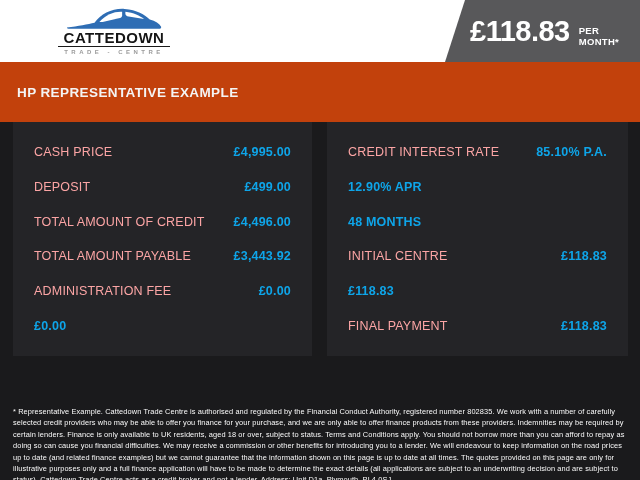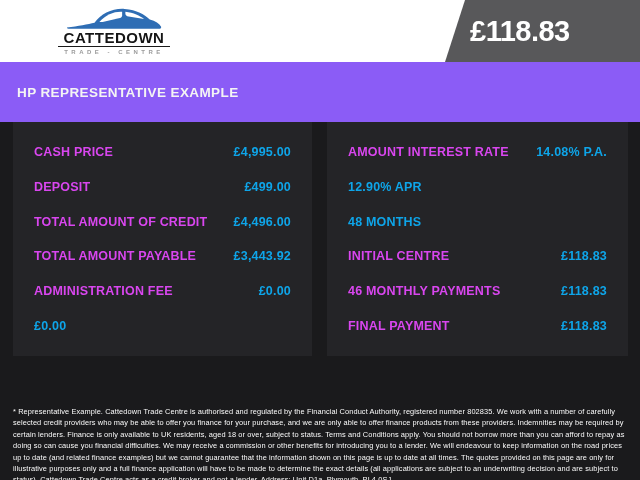--- a/index.html
+++ b/index.html
@@ -73,21 +73,21 @@
     margin-top: 10px;
     letter-spacing: 0.3px;
   }
 
   
   .title-bar {
     height: 60px;
     display: flex;
     align-items: center;
     padding-left: 17px;
-    background: #8b5cf6;
+    background: #c2410c;
   }
   .page-title {
     color: #f4f4f4;
     font-size: 13.5px;
     font-weight: bold;
     letter-spacing: 0.4px;
   }
 
   
   .panels {
@@ -108,23 +108,23 @@
     justify-content: space-between;
   }
   .panel.right { width: 301px; }
   .finance-row {
     display: flex;
     justify-content: space-between;
     align-items: center;
     height: 34px;
   }
   .finance-row .label {
-    color: #d946ef;
+    color: #fca5a5;
     font-size: 12.5px;
-    font-weight: bold;
+    font-weight: normal;
     letter-spacing: 0.2px;
     white-space: nowrap;
   }
   .finance-row .value {
     color: #0ea5e9;
     font-size: 12.5px;
     font-weight: bold;
     letter-spacing: 0.2px;
     white-space: nowrap;
     text-align: right;
@@ -156,20 +156,21 @@
           <path d="M2 29 C 16 27, 28 25, 36 23 C 44 12, 58 5, 73 6 C 88 7, 98 13, 104 19 C 111 21, 116 24, 118 28 L 118 29 C 118 30, 117 30.5, 115 30.5 L 6 30.5 C 3 30.5, 2 30, 2 29 Z" fill="#2e6db4"></path>
           <path d="M42 22 C 50 13, 60 9, 70 9.5 L 70 14 C 70 16, 68 17, 66 17.5 L 46 22 Z" fill="#ffffff"></path>
           <path d="M74 9.5 C 84 10.5, 92 14.5, 97 18.5 L 78 15.5 C 75.5 15, 74 13.5, 74 12 Z" fill="#ffffff"></path>
         </svg>
       </span>
       <span class="brand-name">CATTEDOWN</span>
       <span class="brand-subtitle">TRADE - CENTRE</span>
     </div>
     <div class="price-banner">
       <span class="price-amount">£118.83</span>
+      <span class="price-period">PER MONTH*</span>
     </div>
   </div>
 
   <div class="title-bar">
     <span class="page-title">HP REPRESENTATIVE EXAMPLE</span>
   </div>
 
   <div class="panels">
 
     <div class="panel left">
@@ -193,35 +194,34 @@
         <span class="label">ADMINISTRATION FEE</span>
         <span class="value">£0.00</span>
       </div>
       <div class="finance-row">
         <span class="value">£0.00</span>
       </div>
     </div>
 
     <div class="panel right">
       <div class="finance-row">
-        <span class="label">AMOUNT INTEREST RATE</span>
-        <span class="value">14.08% P.A.</span>
+        <span class="label">CREDIT INTEREST RATE</span>
+        <span class="value">85.10% P.A.</span>
       </div>
       <div class="finance-row">
         <span class="value">12.90% APR</span>
       </div>
       <div class="finance-row">
         <span class="value">48 MONTHS</span>
       </div>
       <div class="finance-row">
         <span class="label">INITIAL CENTRE</span>
         <span class="value">£118.83</span>
       </div>
       <div class="finance-row">
-        <span class="label">46 MONTHLY PAYMENTS</span>
         <span class="value">£118.83</span>
       </div>
       <div class="finance-row">
         <span class="label">FINAL PAYMENT</span>
         <span class="value">£118.83</span>
       </div>
     </div>
 
   </div>
 

